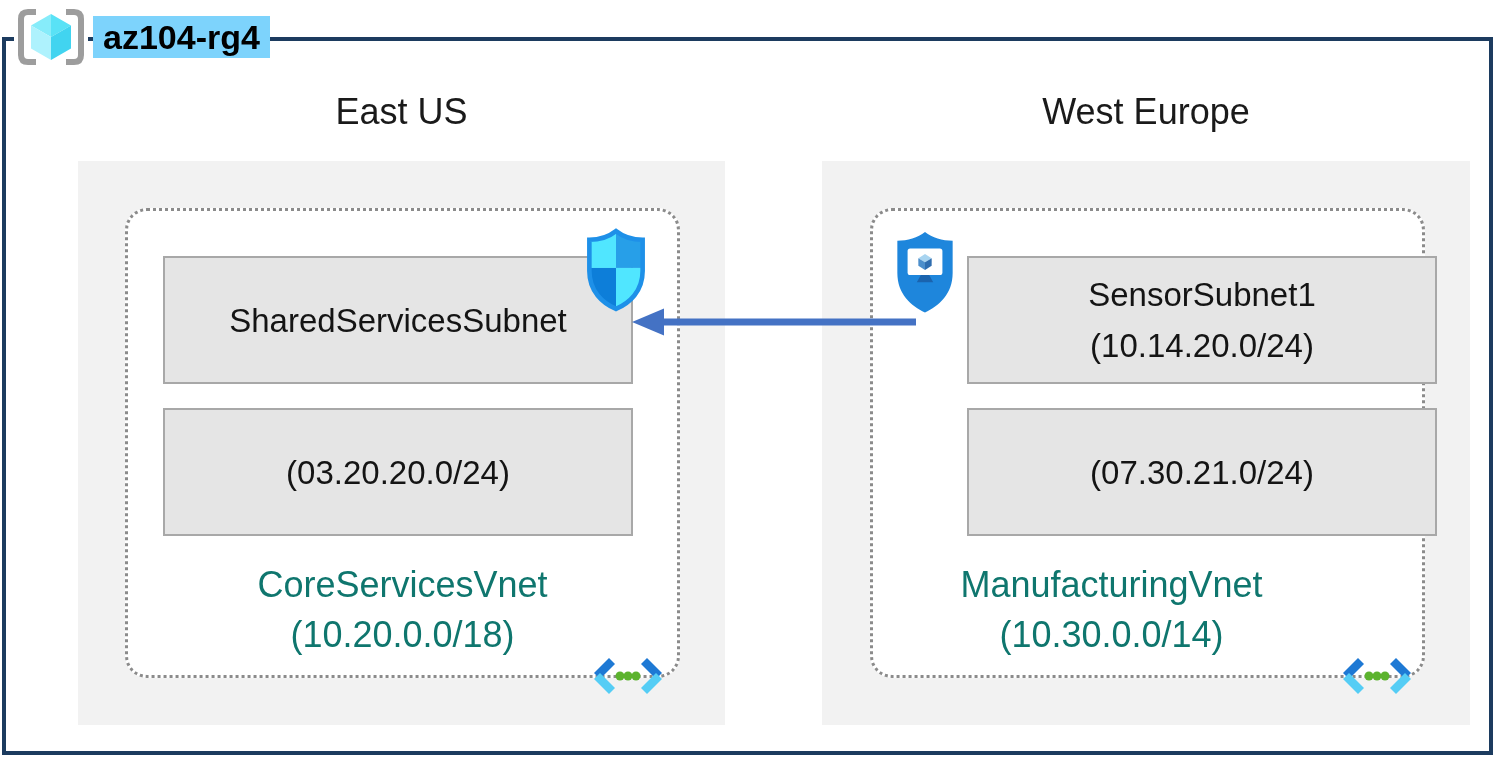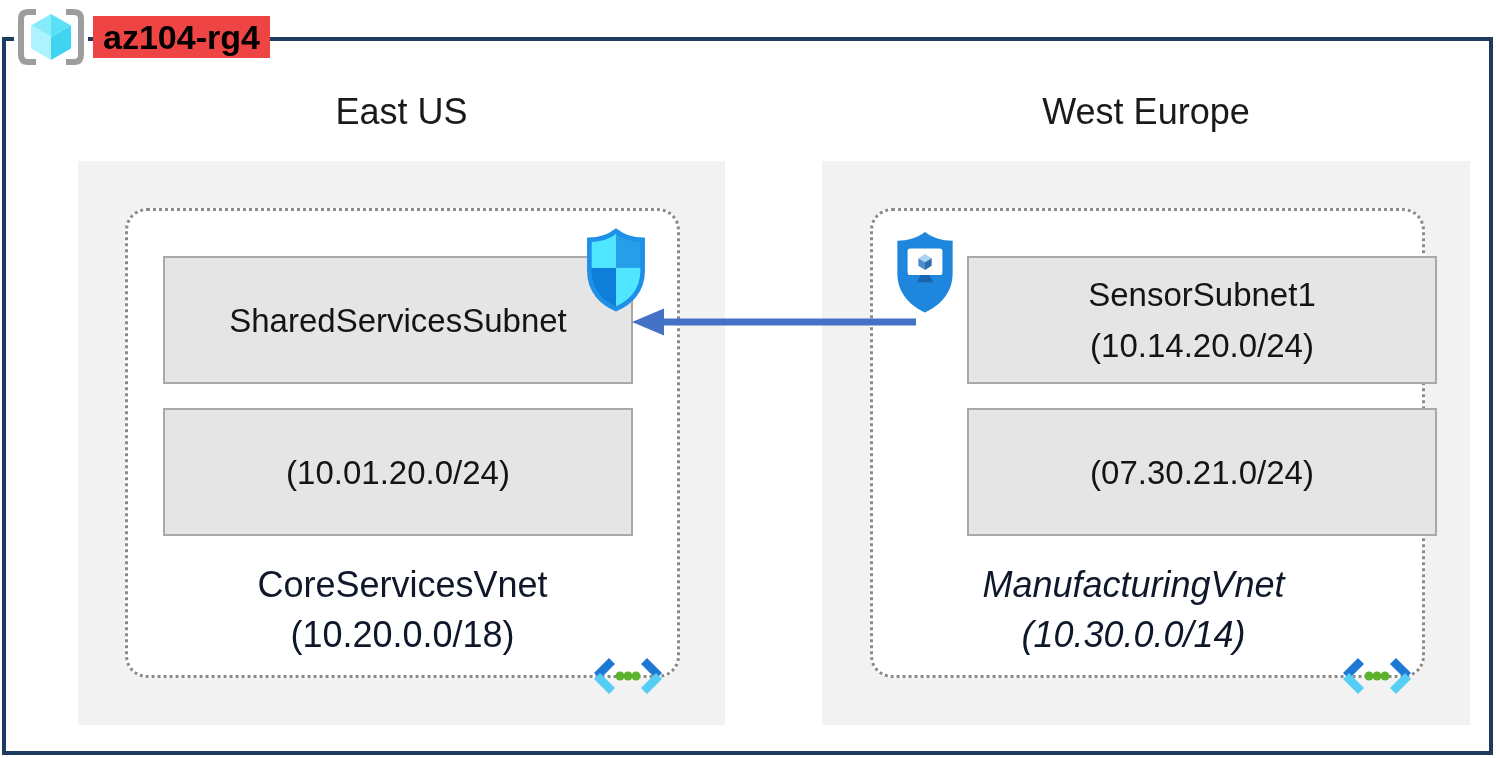--- a/index.html
+++ b/index.html
@@ -14,21 +14,21 @@
   .rg-border{
     position:absolute;left:2px;top:37px;right:3px;bottom:3px;
     border:4px solid #1c3b5f;
   }
   .rg-icon-wrap{
     position:absolute;left:14px;top:7px;width:74px;height:60px;
     background:#ffffff;display:flex;align-items:center;justify-content:center;
   }
   .rg-title{
     position:absolute;left:93px;top:16px;height:42px;line-height:42px;
-    background:#ef4444;padding:0 10px;
+    background:#7dd3fc;padding:0 10px;
     font-size:34px;font-weight:bold;color:#000000;white-space:nowrap;
   }
 
   
   .region-title{
     position:absolute;top:90px;height:44px;line-height:44px;
     text-align:center;font-size:36px;color:#1a1a1a;
   }
   .region-title.east{left:78px;width:647px;}
   .region-title.west{left:822px;width:648px;}
@@ -55,24 +55,24 @@
     font-size:33px;line-height:51px;text-align:center;color:#141414;
   }
   .subnet.east{left:163px;}
   .subnet.west{left:967px;}
   .subnet.row1{top:256px;}
   .subnet.row2{top:408px;}
 
   
   .vnet-label{
     position:absolute;top:560px;width:555px;
-    text-align:center;font-size:36px;line-height:50px;color:#0f172a;
+    text-align:center;font-size:36px;line-height:50px;color:#0f766e;
   }
   .vnet-label.east{left:125px;}
-  .vnet-label.west{left:856px;font-style:italic;}
+  .vnet-label.west{left:834px;}
 
   
   .vnet-icon{position:absolute;top:656px;width:74px;height:40px;}
   .vnet-icon.east{left:591px;}
   .vnet-icon.west{left:1340px;}
   .nsg-icon{position:absolute;left:585px;top:228px;width:62px;height:84px;}
   .asg-icon{position:absolute;left:894px;top:230px;width:62px;height:85px;}
   .peer-arrow{position:absolute;left:620px;top:300px;width:300px;height:44px;}
 </style>
 </head>
@@ -101,21 +101,21 @@
   <div class="region-box east"></div>
   <div class="region-box west"></div>
 
   <div class="vnet-box east"></div>
   <div class="vnet-box west"></div>
 
   <div class="subnet east row1">
     <span>SharedServicesSubnet</span>
   </div>
   <div class="subnet east row2">
-    <span>(10.01.20.0/24)</span>
+    <span>(03.20.20.0/24)</span>
   </div>
 
   <div class="subnet west row1">
     <span>SensorSubnet1</span>
     <span>(10.14.20.0/24)</span>
   </div>
   <div class="subnet west row2">
     <span>(07.30.21.0/24)</span>
   </div>
 

